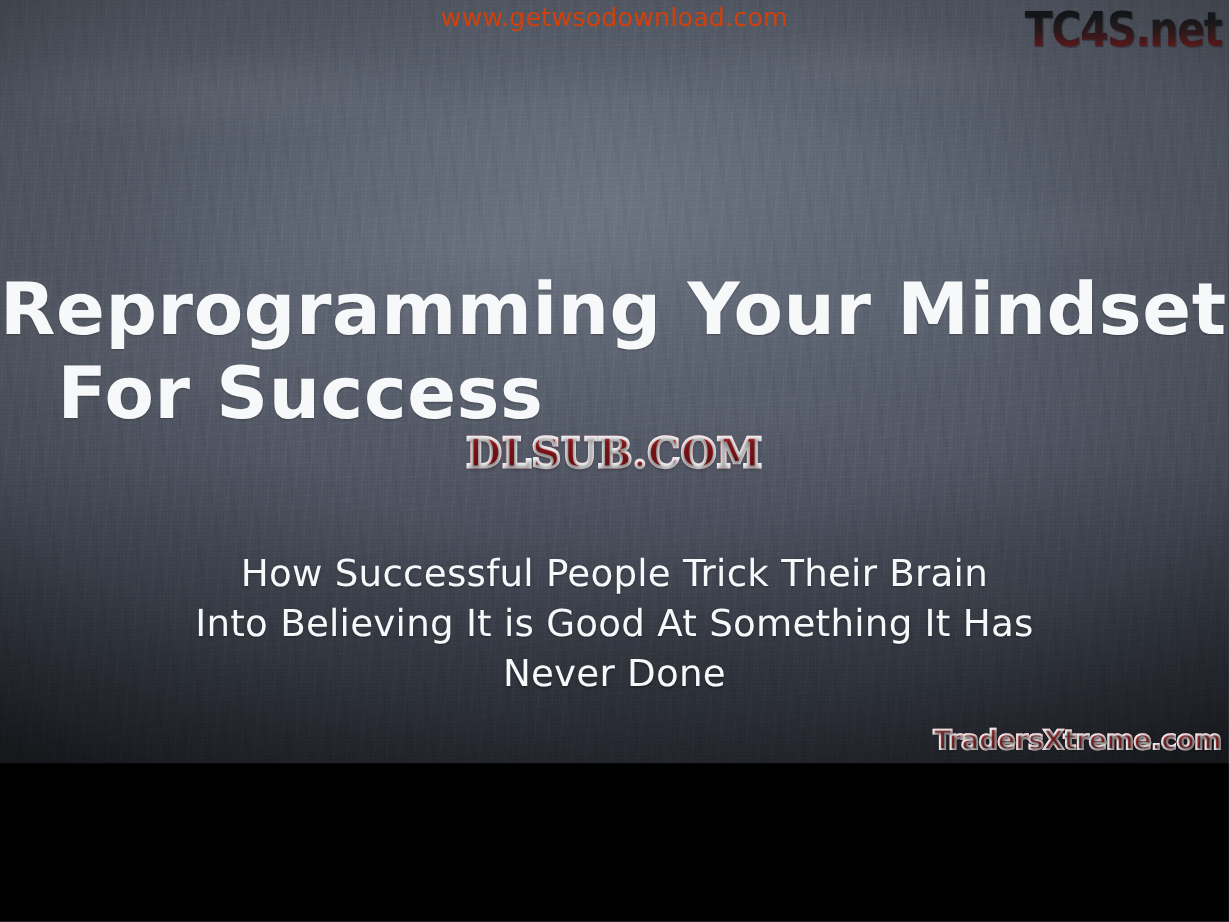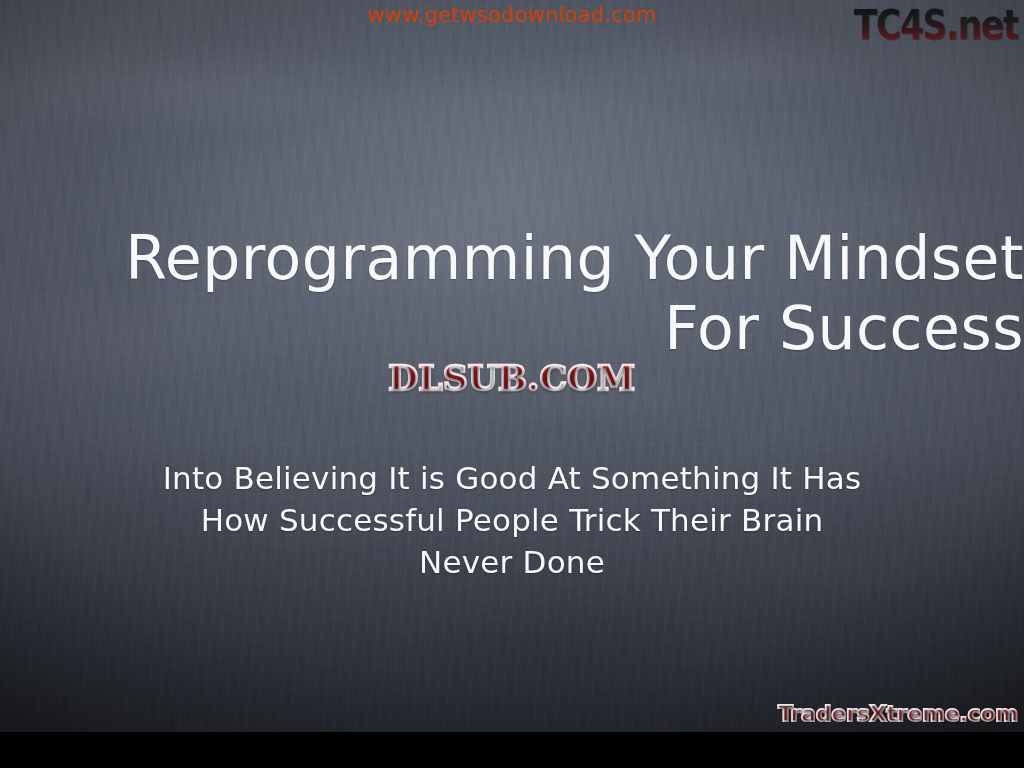--- a/index.html
+++ b/index.html
@@ -3,21 +3,21 @@
 <meta charset="utf-8">
 <style>
   html, body {
     margin: 0;
     padding: 0;
     background: #000;
   }
   #slide {
     position: relative;
     width: 1024px;
-    height: 732px;
+    height: 636px;
     overflow: hidden;
     font-family: "DejaVu Sans", sans-serif;
     background-color: #565c6a;
   }
 
   
   .bg-base {
     position: absolute;
     inset: 0;
     background:
@@ -77,28 +77,28 @@
   .chalk-font {
     font-family: "DejaVu Sans", "Liberation Sans", sans-serif;
     color: #f7f8fa;
   }
 
   #title {
     position: absolute;
     left: 0;
     right: 0;
     top: 184px;
-    text-align: right;
+    text-align: left;
     line-height: 1.16;
     font-size: 60px;
-    font-weight: 400;
+    font-weight: 700;
     letter-spacing: .5px;
     text-shadow: 0 1px 2px rgba(0,0,0,.30), 0 0 10px rgba(255,255,255,.07);
   }
-  #title .line2 { display: block; }
+  #title .line2 { display: block; padding-left: 48px; }
 
   #subtitle {
     position: absolute;
     left: 0;
     right: 0;
     top: 458px;
     text-align: center;
     line-height: 1.35;
     font-size: 31px;
     font-weight: 400;
@@ -203,20 +203,20 @@
   <h1 id="title" class="chalk-font">
     <span class="line1">Reprogramming Your Mindset</span>
     <span class="line2">For Success</span>
   </h1>
 
   <div id="wm-dlsub">
     <span class="badge">DLSUB.COM</span>
   </div>
 
   <div id="subtitle" class="chalk-font">
+    <span>How Successful People Trick Their Brain</span>
     <span>Into Believing It is Good At Something It Has</span>
-    <span>How Successful People Trick Their Brain</span>
     <span>Never Done</span>
   </div>
 
   <div id="wm-traders">TradersXtreme.com</div>
 
 </div>
 
 </body></html>

